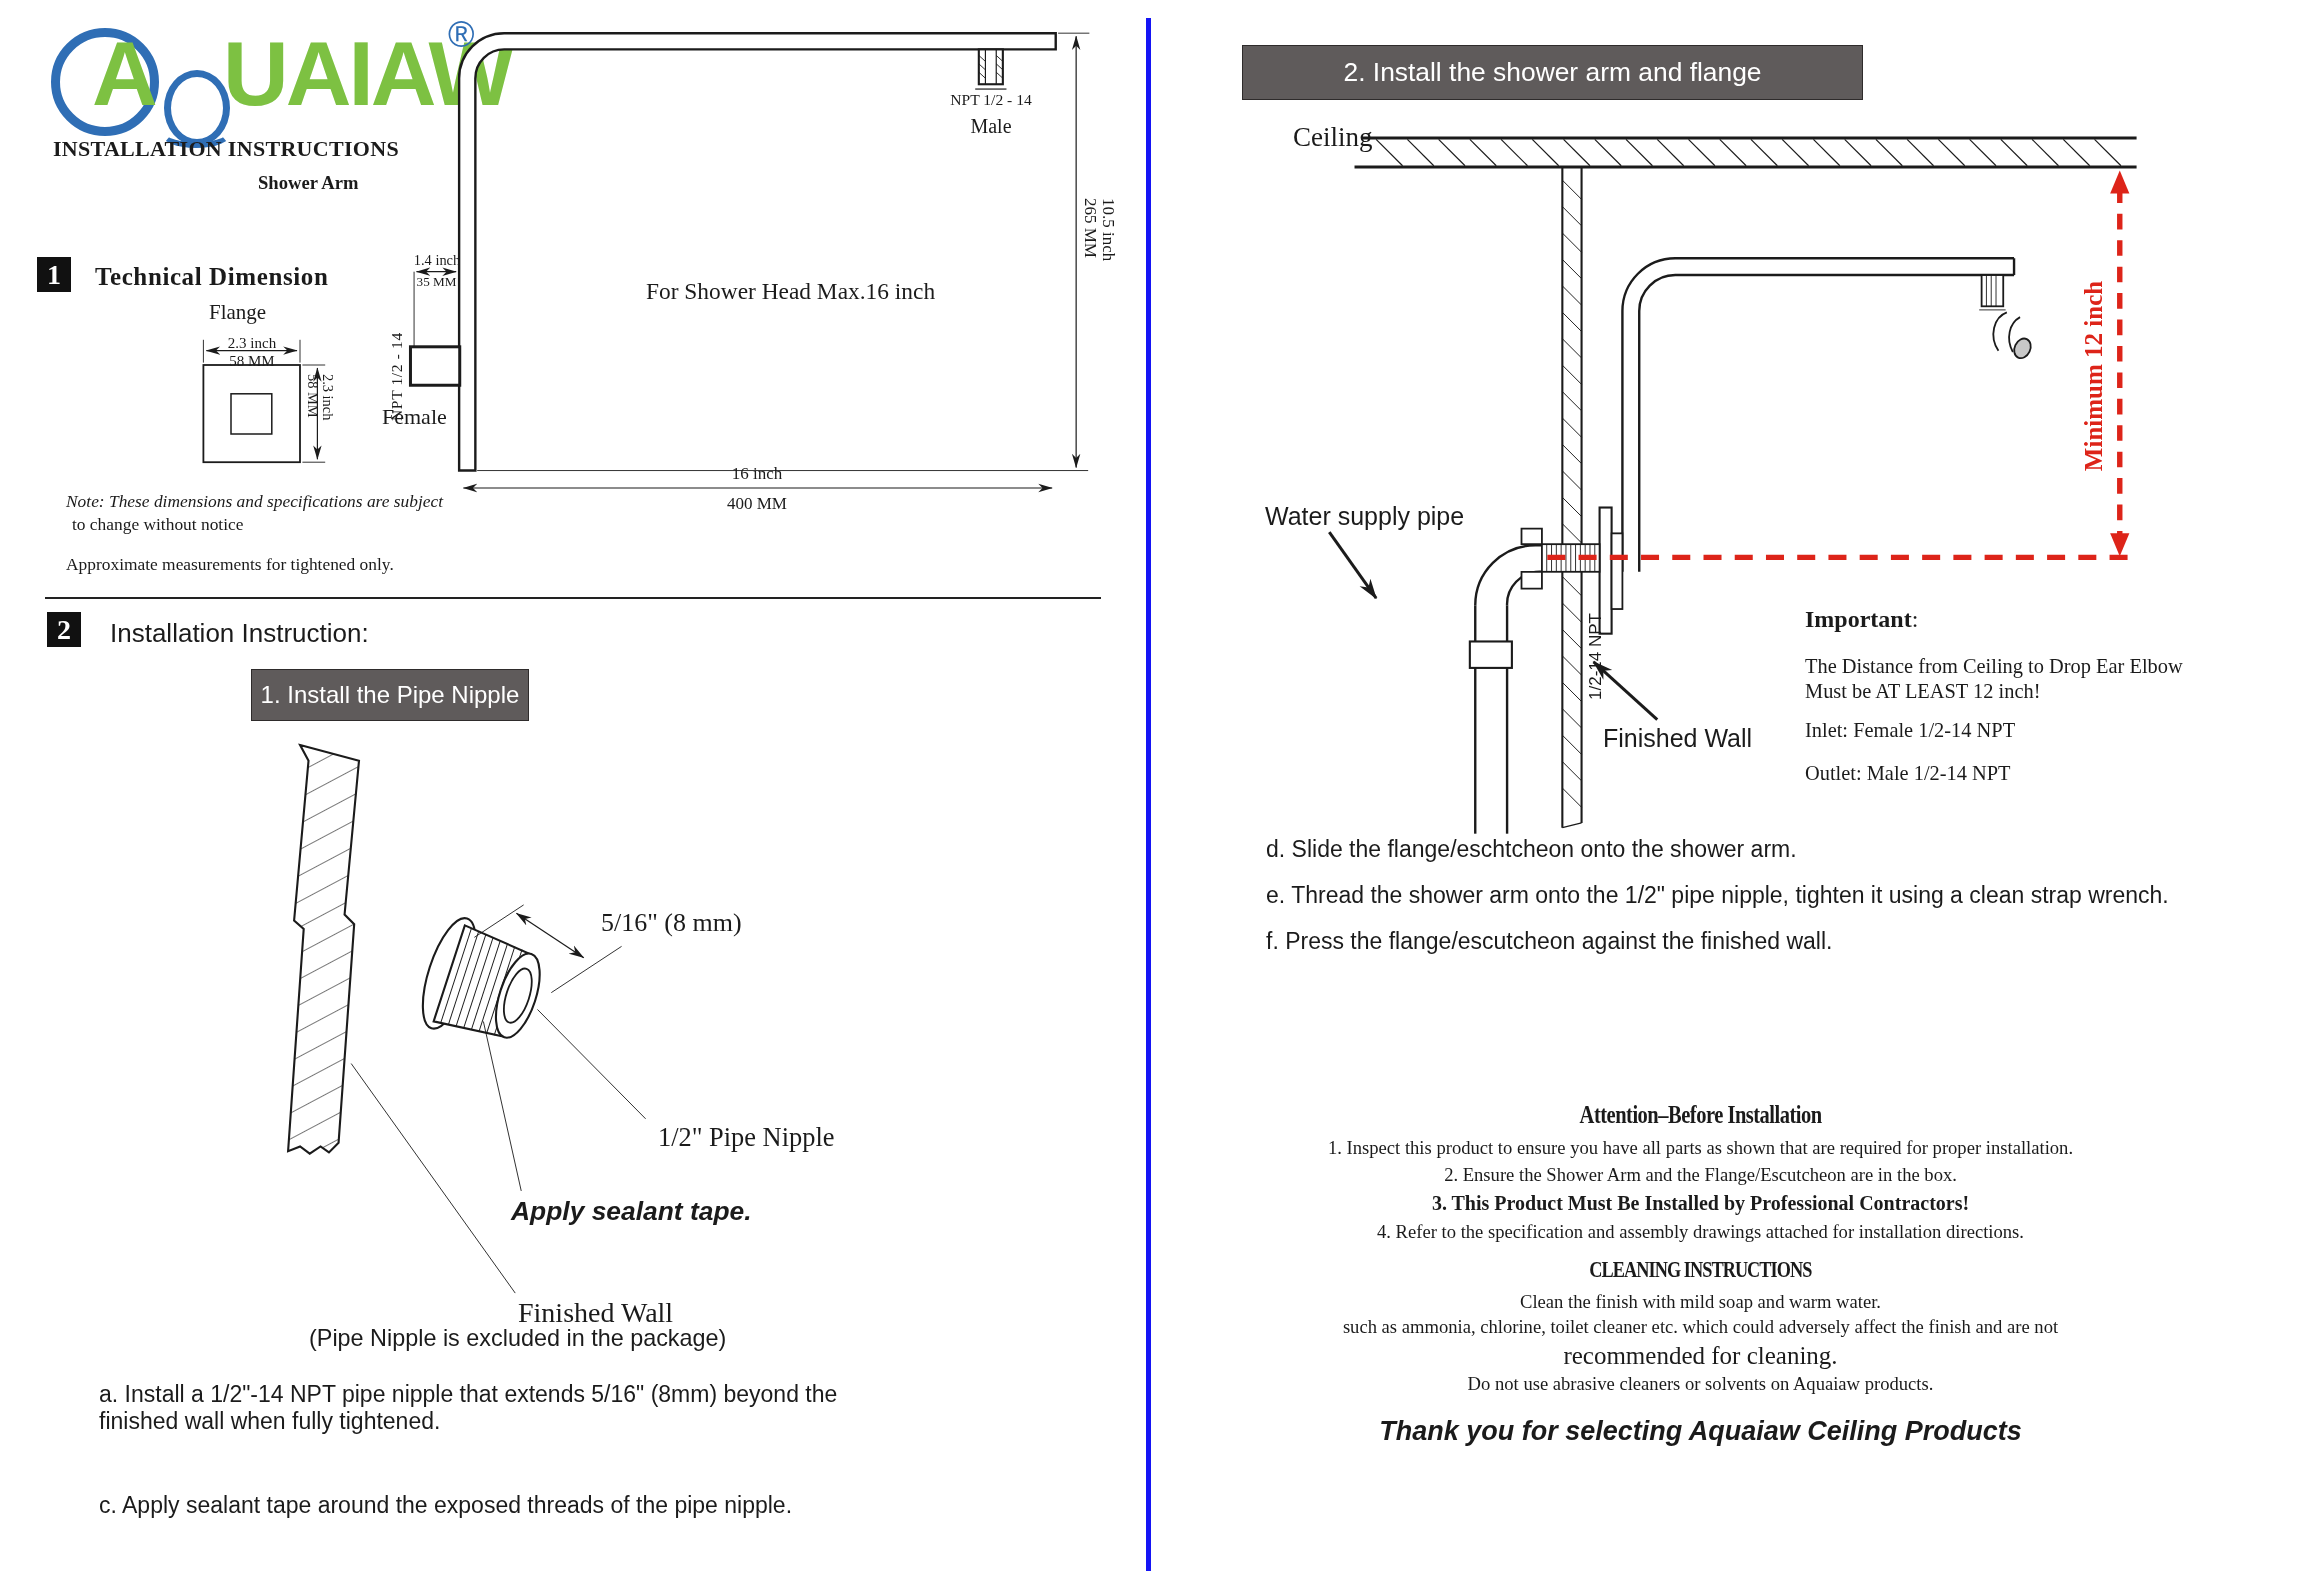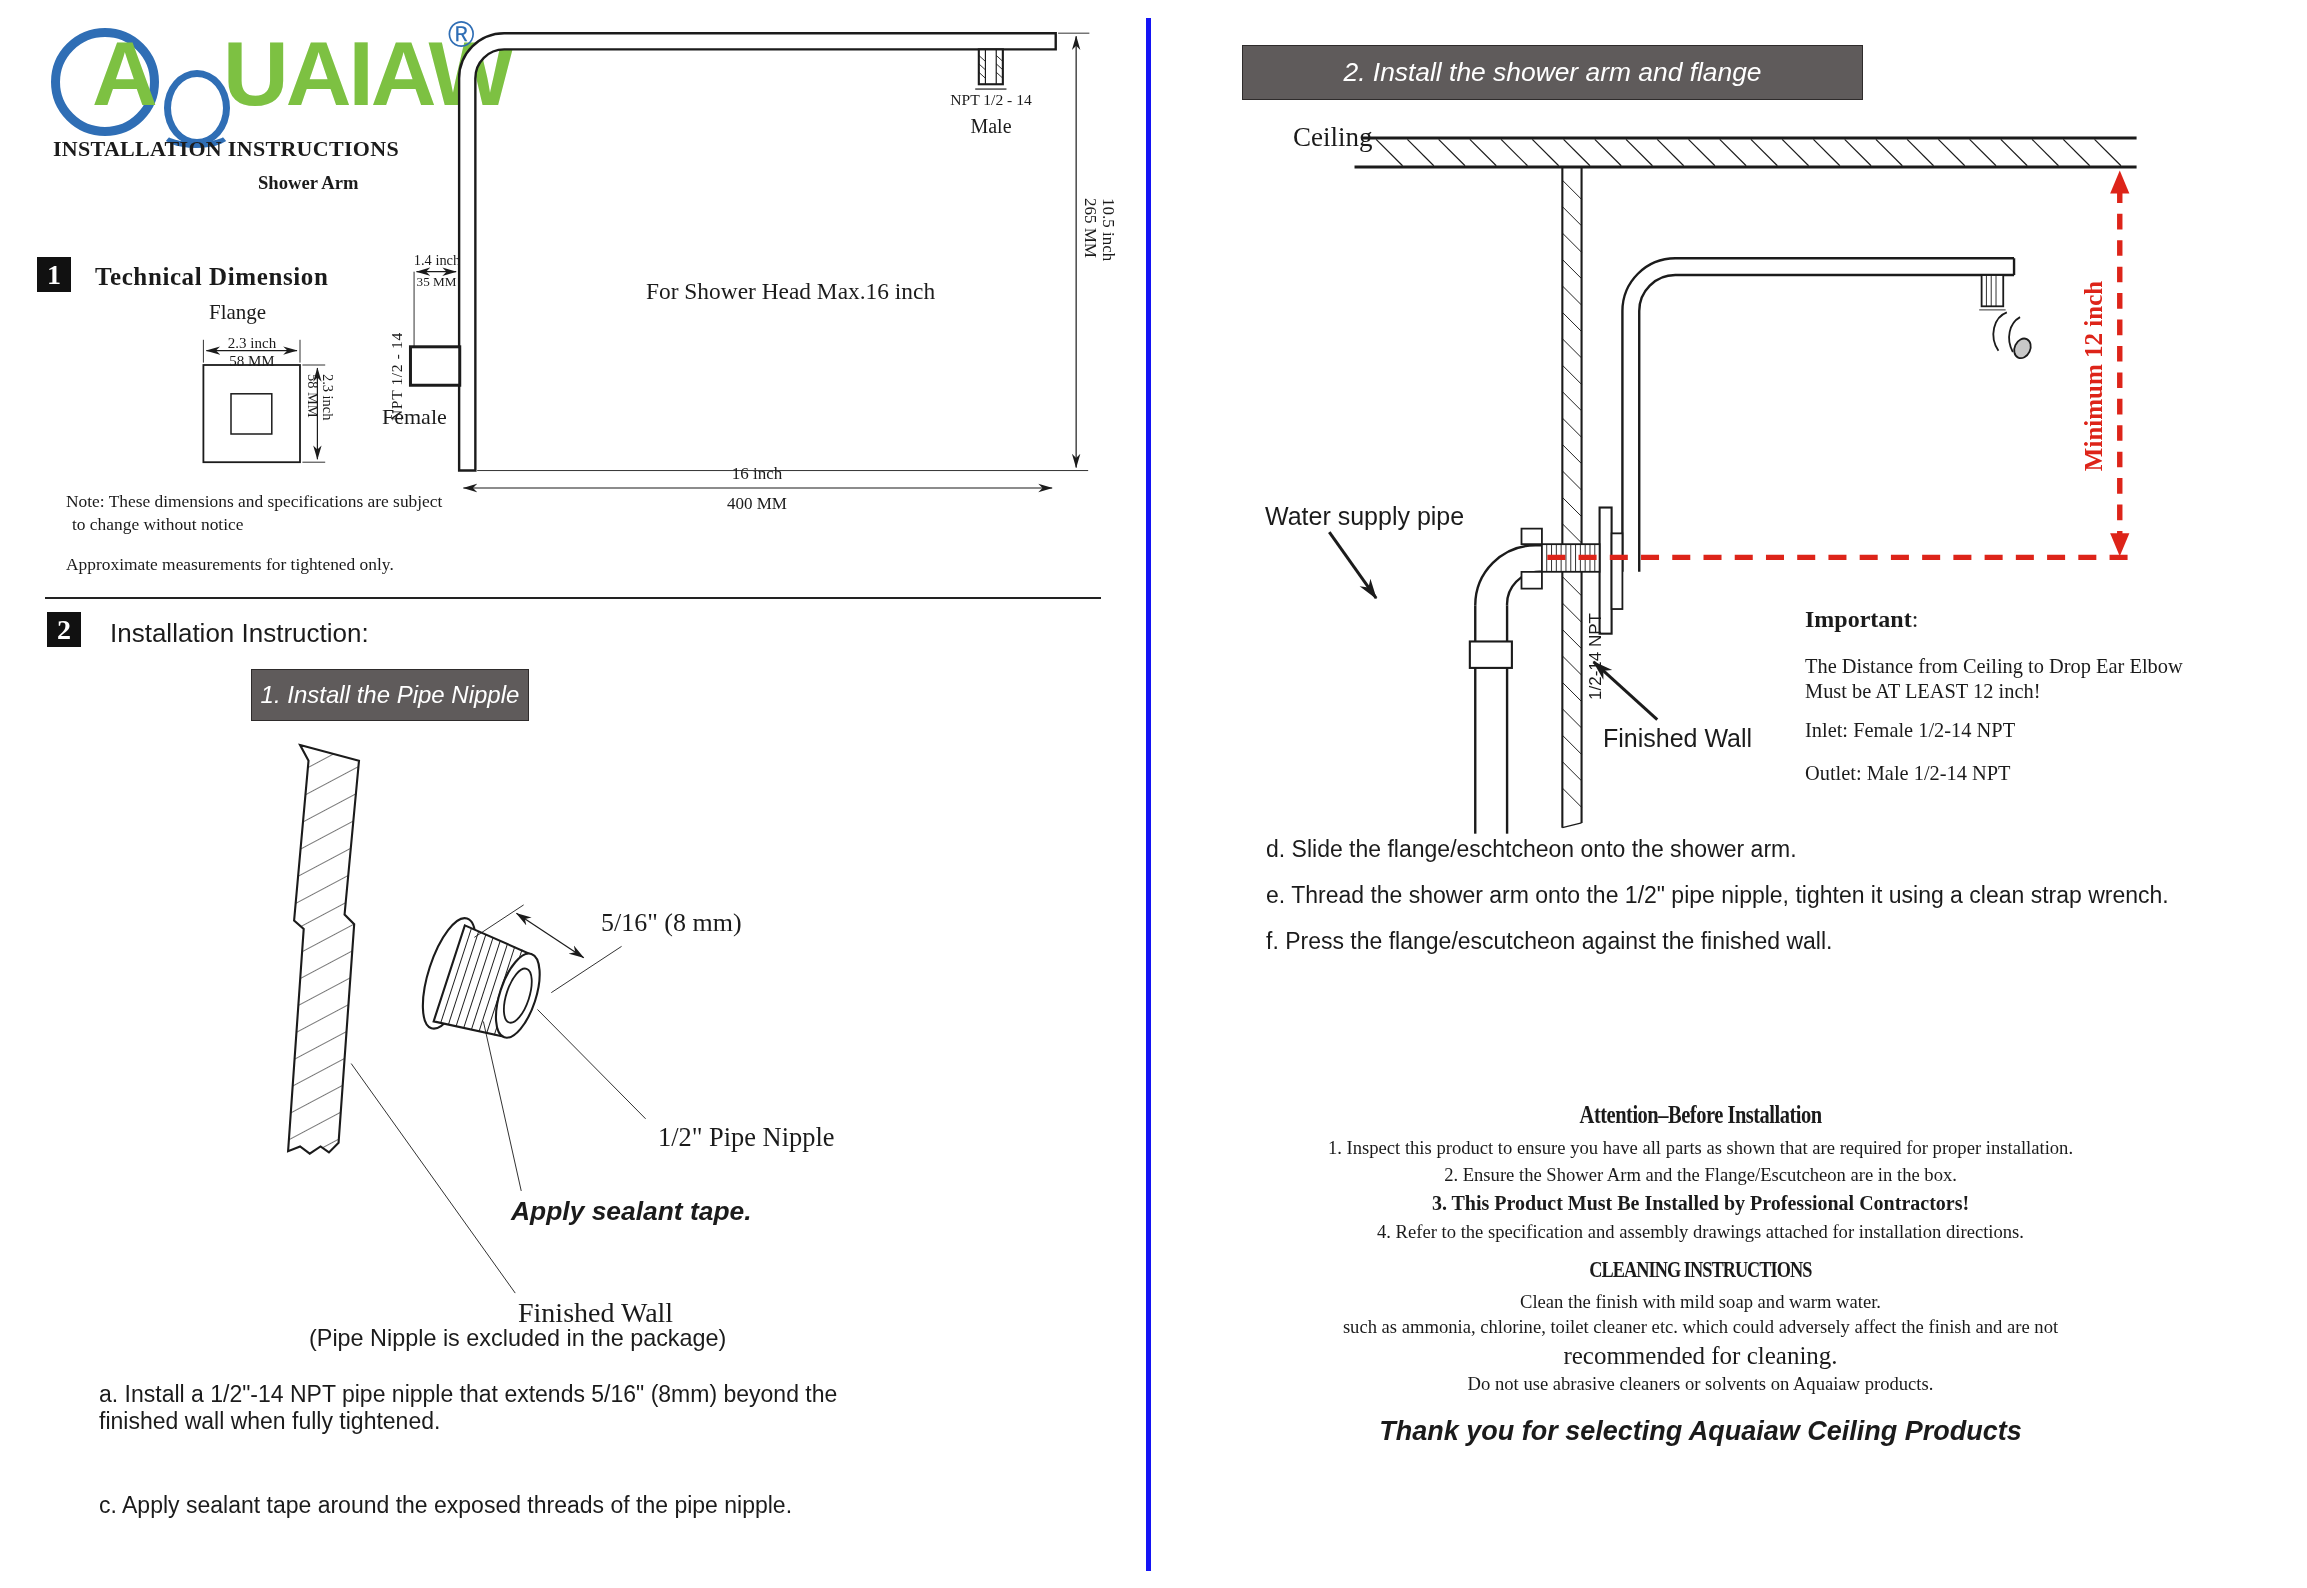--- a/index.html
+++ b/index.html
@@ -8,21 +8,21 @@
   .serif{font-family:"Liberation Serif","DejaVu Serif",serif;}
   .sans{font-family:"Liberation Sans","DejaVu Sans",sans-serif;}
   .b{font-weight:bold;}
   .i{font-style:italic;}
   .ctr{text-align:center;}
   .rot{transform:rotate(-90deg);transform-origin:0 0;}
   .vrl{writing-mode:vertical-rl;}
   .numsq{background:#111;color:#fff;width:34px;height:35px;display:flex;align-items:center;justify-content:center;
          font-family:"Liberation Serif",serif;font-weight:bold;font-size:28px;}
   .banner{background:#5f5b5b;border:1.8px solid #2e2b2b;color:#fff;display:flex;align-items:center;justify-content:center;
-          font-family:"Liberation Sans",sans-serif;font-style:italic;}
+          font-family:"Liberation Sans",sans-serif;}
   .cond{display:inline-block;transform:scaleX(.82);transform-origin:center;letter-spacing:-0.6px;}
   svg{position:absolute;overflow:visible;}
   svg line,svg path,svg rect,svg ellipse,svg polyline{vector-effect:none;}
 </style>
 </head>
 <body>
 
 <div id="page">
 
   <div class="abs" style="left:51px;top:21px;width:433px;height:129px;">
@@ -104,21 +104,21 @@
     <div>265 MM</div>
   </div>
   <div class="abs serif" style="left:646px;top:278px;font-size:23.4px;">For  Shower  Head  Max.16  inch</div>
   <div class="abs serif ctr" style="left:410px;top:252px;width:54px;font-size:14.4px;">1.4 inch</div>
   <div class="abs serif ctr" style="left:412px;top:274px;width:49px;font-size:13.2px;">35 MM</div>
   <div class="abs serif rot" style="left:388px;top:421px;width:99px;font-size:15.6px;letter-spacing:0.6px;">NPT 1/2 - 14</div>
   <div class="abs serif" style="left:382px;top:404px;font-size:22px;">Female</div>
   <div class="abs serif ctr" style="left:703px;top:464px;width:108px;font-size:17px;">16 inch</div>
   <div class="abs serif ctr" style="left:697px;top:494px;width:120px;font-size:17px;">400 MM</div>
 
-  <div class="abs serif" style="left:66px;top:491px;font-size:17.4px;">Note: These dimensions and specifications are subject</div>
+  <div class="abs serif" style="left:66px;top:491px;font-size:17.4px;font-style:italic;">Note: These dimensions and specifications are subject</div>
   <div class="abs serif" style="left:72px;top:514px;font-size:17.4px;">to change without notice</div>
   <div class="abs serif" style="left:66px;top:554px;font-size:17.4px;">Approximate measurements for tightened only.</div>
   <div class="abs" style="left:45px;top:597px;width:1056px;height:1.8px;background:#222;"></div>
 
   <div class="abs numsq" style="left:47px;top:612px;">
       <span>2</span>
     </div>
   <div class="abs sans" style="left:110px;top:618px;font-size:26px;">Installation Instruction:</div>
 
   <div class="abs banner" style="left:251px;top:669px;width:276px;height:50px;font-size:24px;">

